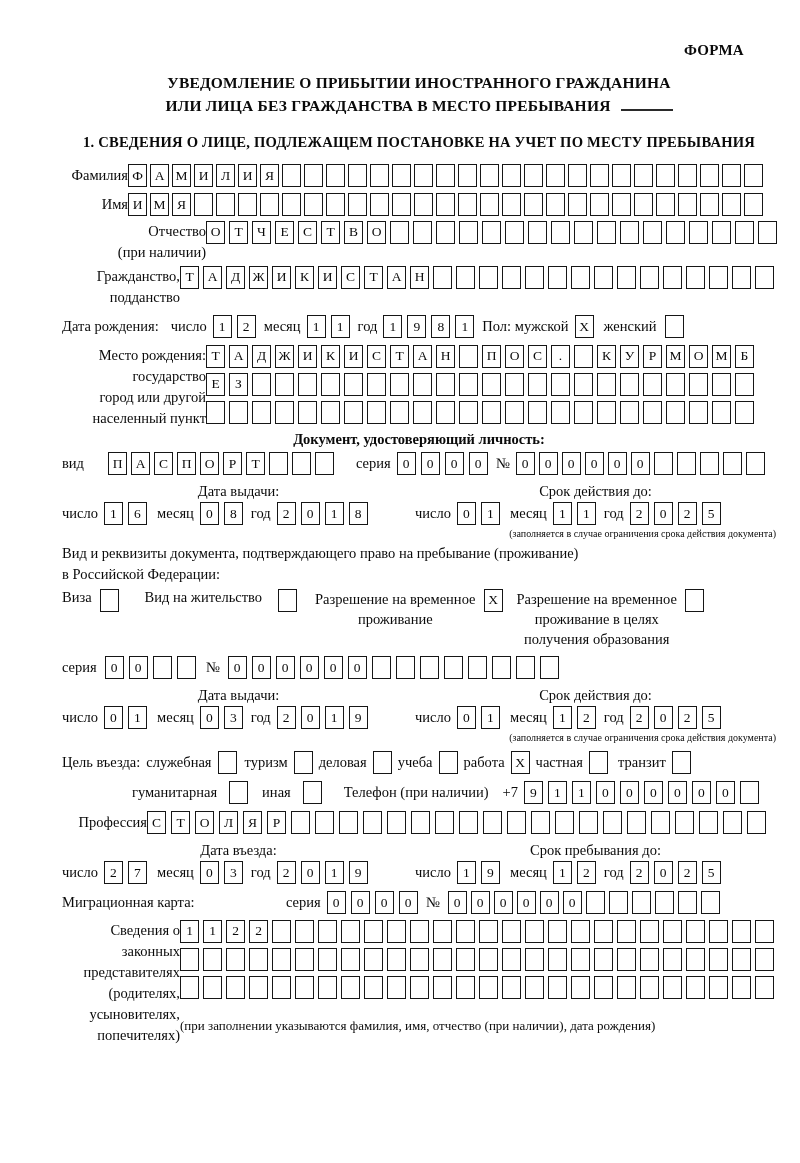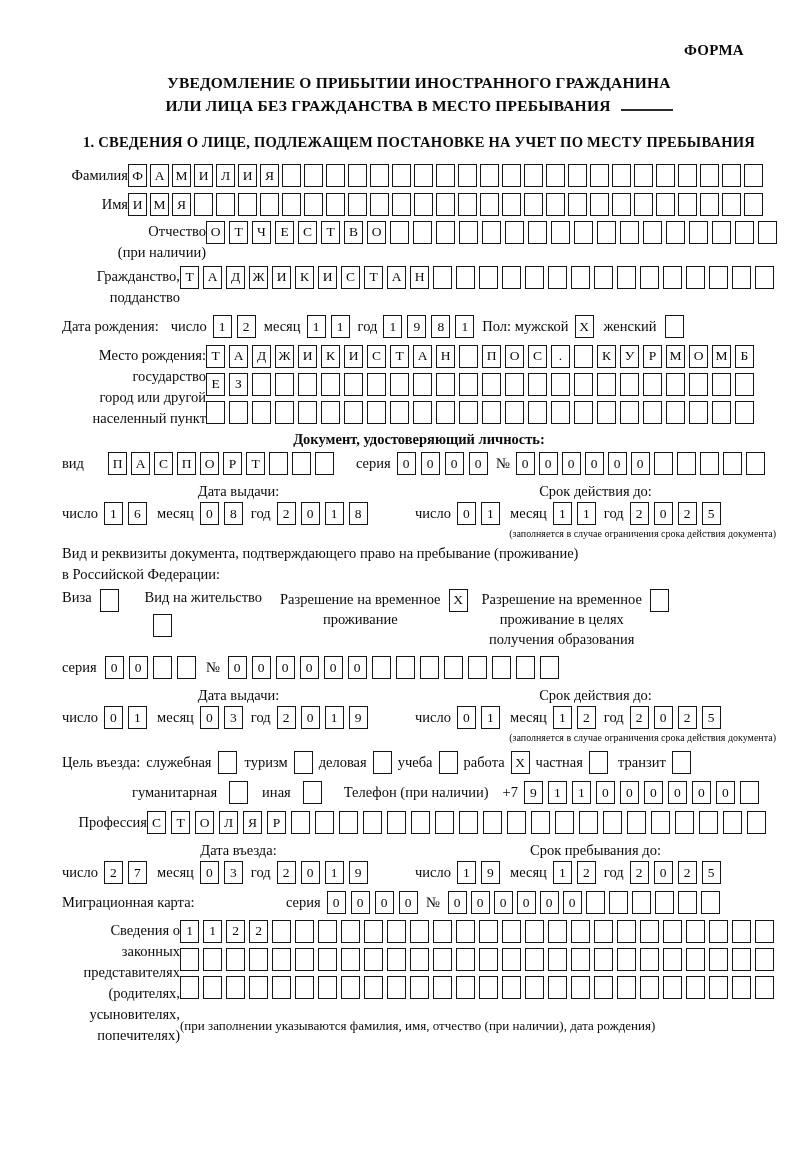--- a/index.html
+++ b/index.html
@@ -25,21 +25,21 @@
   .bold{font-weight:bold;}
   .center{text-align:center;}
   .dh{display:flex;margin-top:6px;}
   .dh .h1{width:353px;text-align:center;}
   .dh .h2{flex:1;text-align:center;}
   .drow{display:flex;align-items:center;margin-top:1px;min-height:26px;}
   .dgrp{display:flex;align-items:center;}
   .dgrp.left{width:353px;}
   .m6{margin-left:6px;} .m8{margin-left:8px;} .m10{margin-left:10px;}
   .m12{margin-left:12px;} .m14{margin-left:14px;} .m18{margin-left:18px;}
-  .m22{margin-left:22px;} .m26{margin-left:26px;flex-direction:column;} .m56{margin-left:56px;}
+  .m22{margin-left:22px;} .m26{margin-left:26px;} .m56{margin-left:56px;}
   .note{font-size:10px;text-align:right;margin-top:1px;}
   .cbitem{display:flex;align-items:flex-start;gap:8px;}
   .cblabel{text-align:center;line-height:20px;}
   .pair{display:flex;align-items:center;gap:6px;}
   .repnote{font-size:13px;margin-top:2px;padding-left:130px;text-align:left;}
 </style>
 </head>
 <body>
 
 <div class="page">

